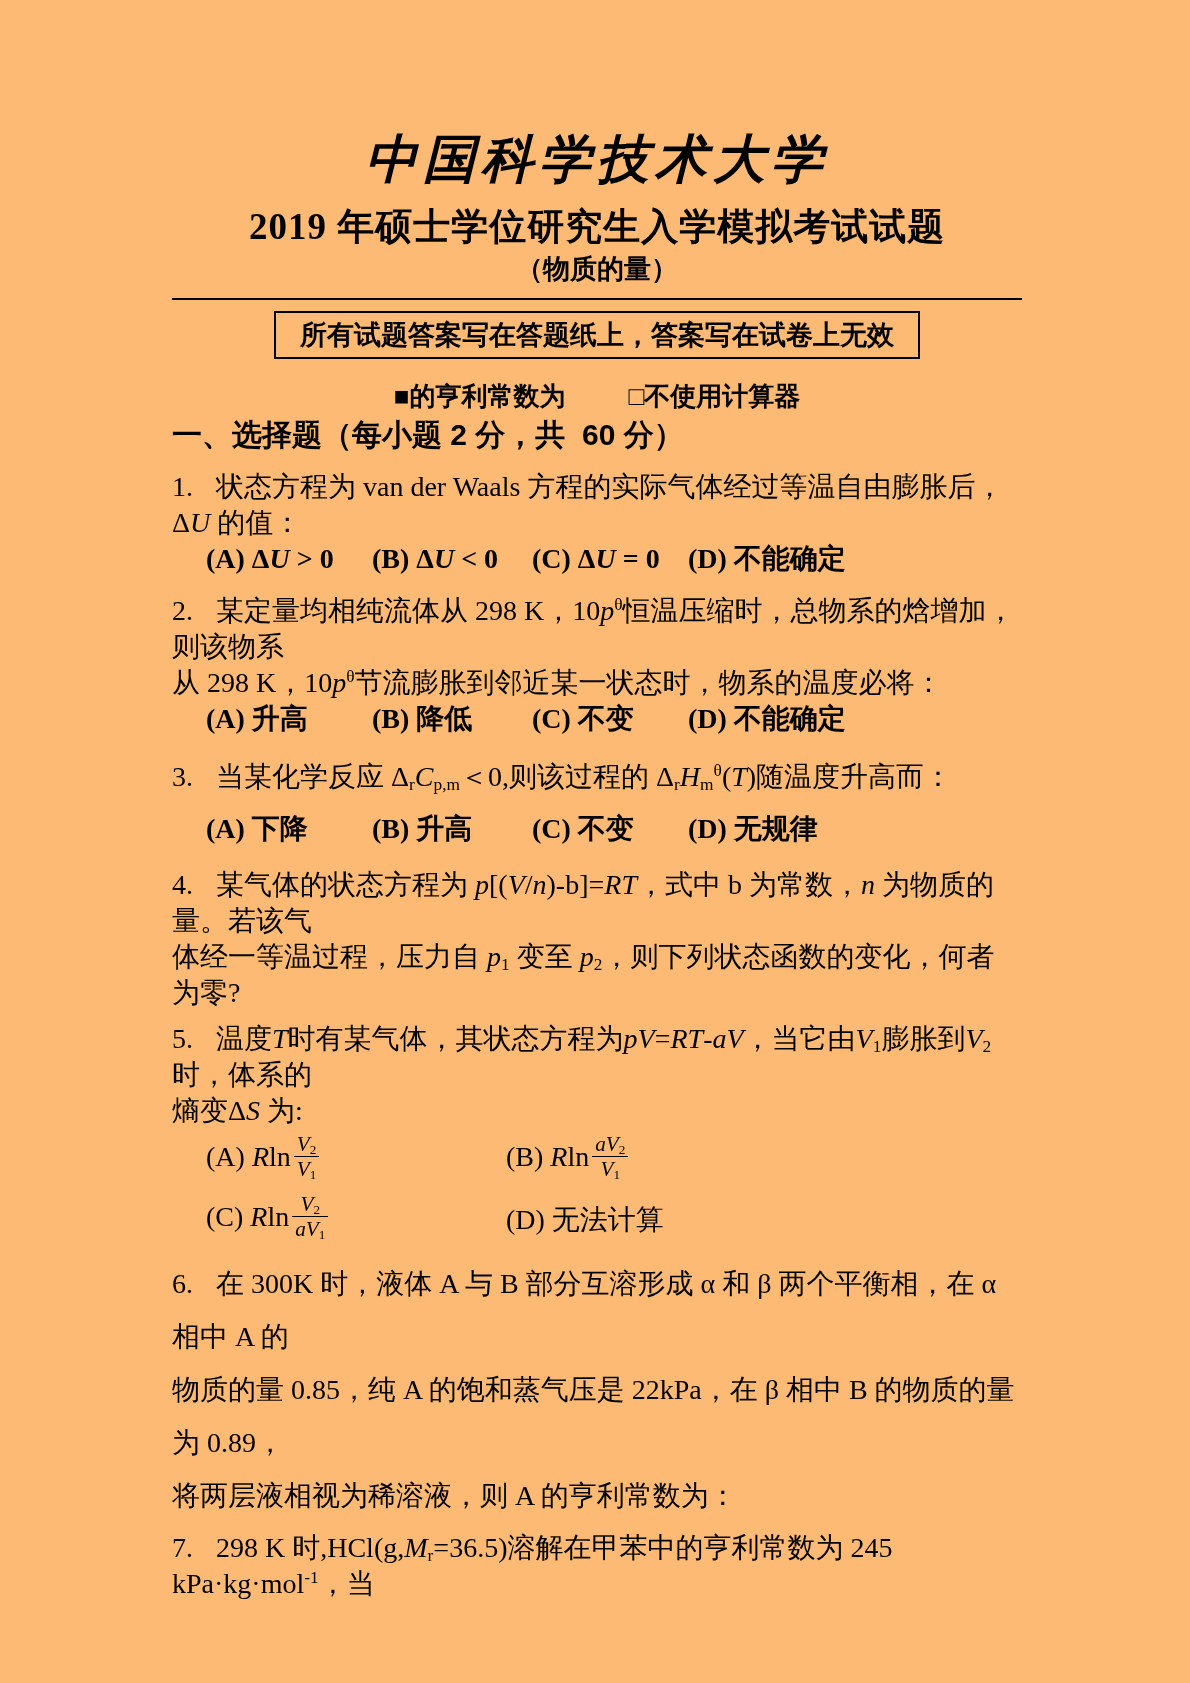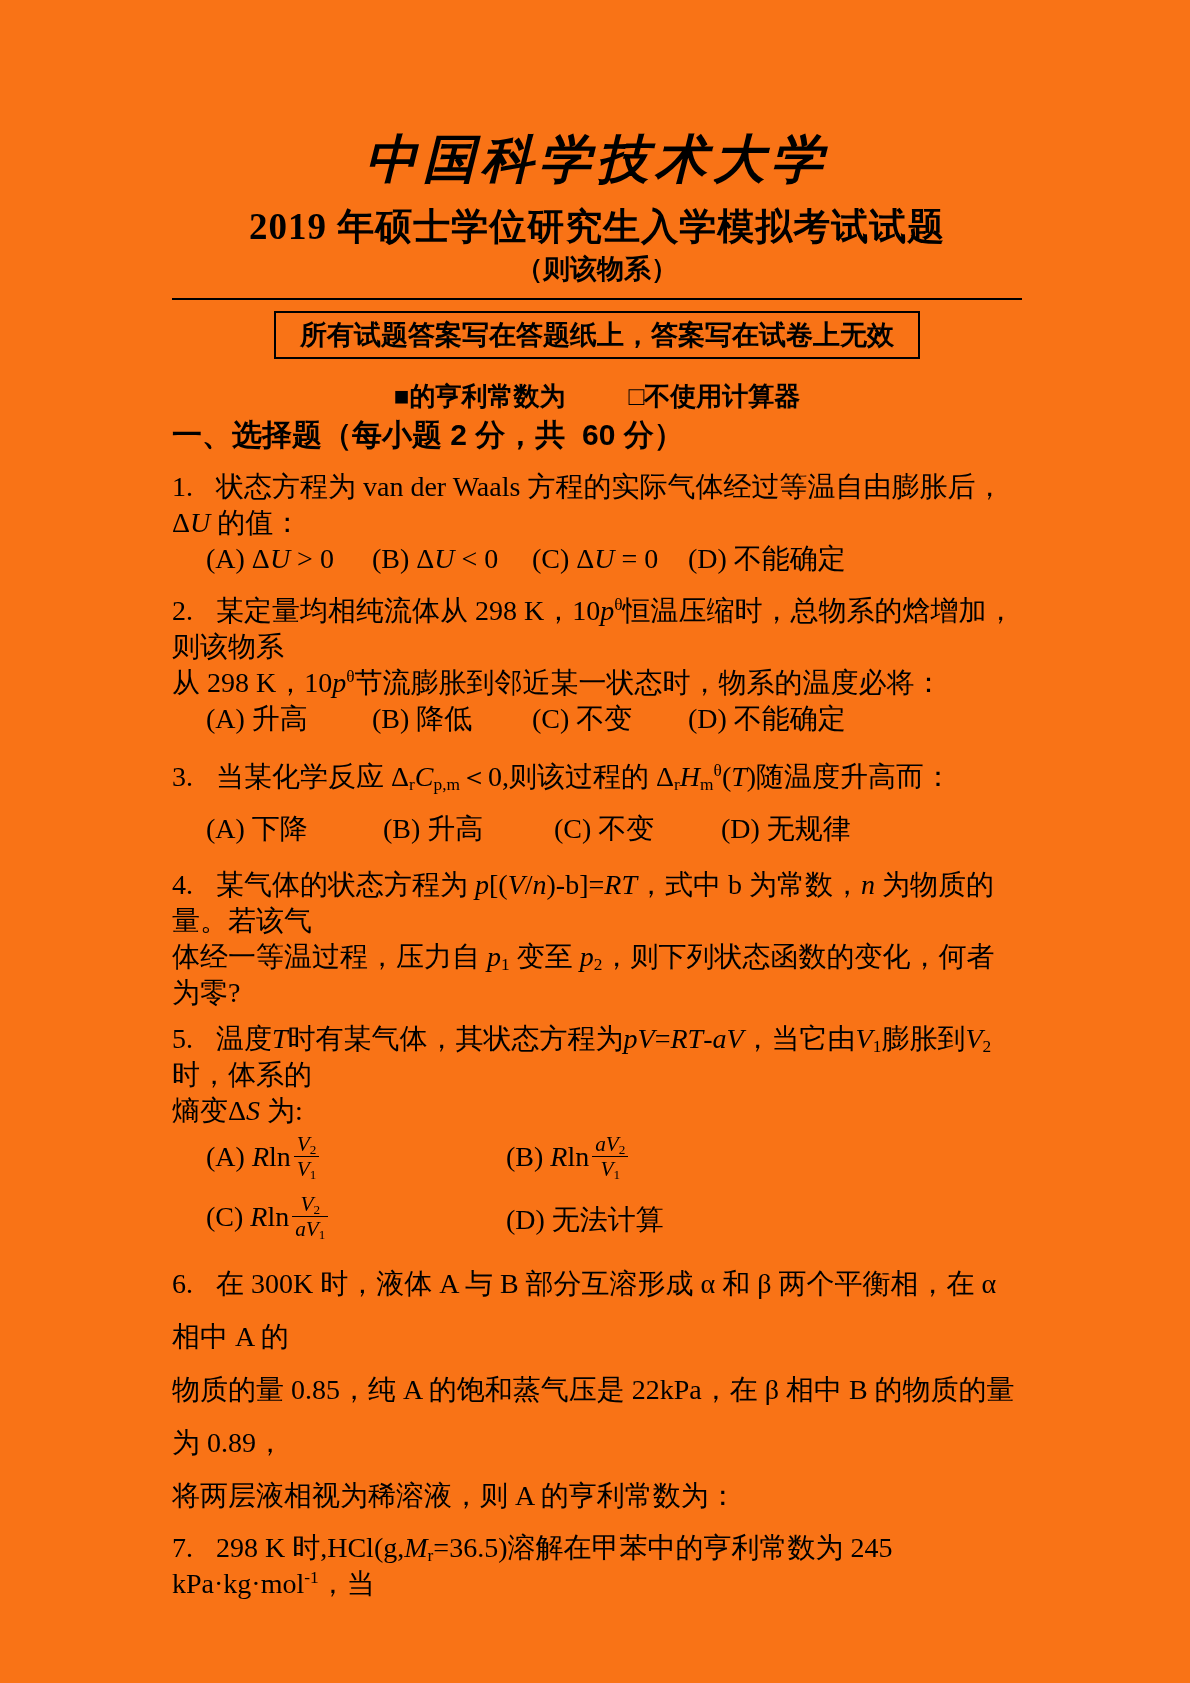--- a/index.html
+++ b/index.html
@@ -1,20 +1,20 @@
 <!DOCTYPE html>
 <html><head>
 <meta charset="utf-8">
 <style>
   * { margin:0; padding:0; box-sizing:border-box; }
   html,body { background:#ffffff; }
   body { font-family:"Liberation Serif","DejaVu Serif",serif; color:#000; }
   .page {
     position:relative; width:1190px; height:1683px; margin:0 auto;
-    background:#f97316; overflow:hidden;
+    background:#fdba74; overflow:hidden;
     padding:120px 168px 0 172px;
     font-size:28px;
   }
   .univ {
     text-align:center; font-family:"Liberation Serif","DejaVu Serif",serif;
     font-weight:bold; font-style:italic;
     font-size:52px; line-height:80px; letter-spacing:6px;
   }
   .title {
     margin-top:6px; text-align:center; font-weight:bold;
@@ -42,28 +42,28 @@
   .sq { display:inline-block; }
   .sechead {
     margin-top:6px; font-family:"Liberation Sans","DejaVu Sans",sans-serif;
     font-weight:bold; font-size:30px; line-height:36px; white-space:pre-wrap;
   }
   .question { margin-top:16px; }
   .qline { line-height:36px; white-space:pre-wrap; }
   .wide .qline { line-height:53px; }
   .qnum { display:inline-block; width:44px; }
   .choices { display:flex; padding-left:34px; line-height:36px; align-items:baseline; }
-  .choices .choice { flex:0 0 auto; white-space:pre-wrap; }
+  .choices .choice { flex:0 0 auto; white-space:pre-wrap;font-weight:bold; }
   .row4 .choice:nth-child(1) { width:166px; }
   .row4 .choice:nth-child(2) { width:160px; }
   .row4 .choice:nth-child(3) { width:156px; }
   .narrow .choice:nth-child(1) { width:150px; }
   .narrow .choice:nth-child(2) { width:145px; }
   .narrow .choice:nth-child(3) { width:142px; }
-  .gapA { margin-top:16px;gap:11px; }
+  .gapA { margin-top:16px; }
   .gapB { margin-top:6px; }
   .chrow { display:flex; padding-left:34px; line-height:40px; margin-bottom:10px; align-items:center; }
   .chrow .choice:nth-child(1) { width:300px; }
   i { font-style:italic; }
   sub { font-style:normal; font-size:0.62em; vertical-align:-0.25em; line-height:0; }
   sup { font-style:normal; font-size:0.62em; vertical-align:0.55em; line-height:0; }
   .frac {
     display:inline-block; vertical-align:middle; text-align:center;
     font-size:0.76em; line-height:1.15; margin:0 3px; transform:translateY(-3px);
   }
@@ -75,21 +75,21 @@
   .mt-q6 { margin-top:12px; }
   .mt-q7 { margin-top:8px; }
 </style>
 </head>
 <body>
 
 <div class="page">
 
   <div class="univ">中国科学技术大学</div>
   <div class="title">2019 年硕士学位研究生入学模拟考试试题</div>
-  <div class="subject">（则该物系）</div>
+  <div class="subject">（物质的量）</div>
   <hr class="rule">
 
   <div class="noticewrap">
     <div class="notice">所有试题答案写在答题纸上，答案写在试卷上无效</div>
   </div>
 
   <div class="calcline">
     <span class="calcopt"><span class="sq">■</span><span>的亨利常数为</span></span>
     <span class="calcopt"><span class="sq">□</span><span>不使用计算器</span></span>
   </div>

